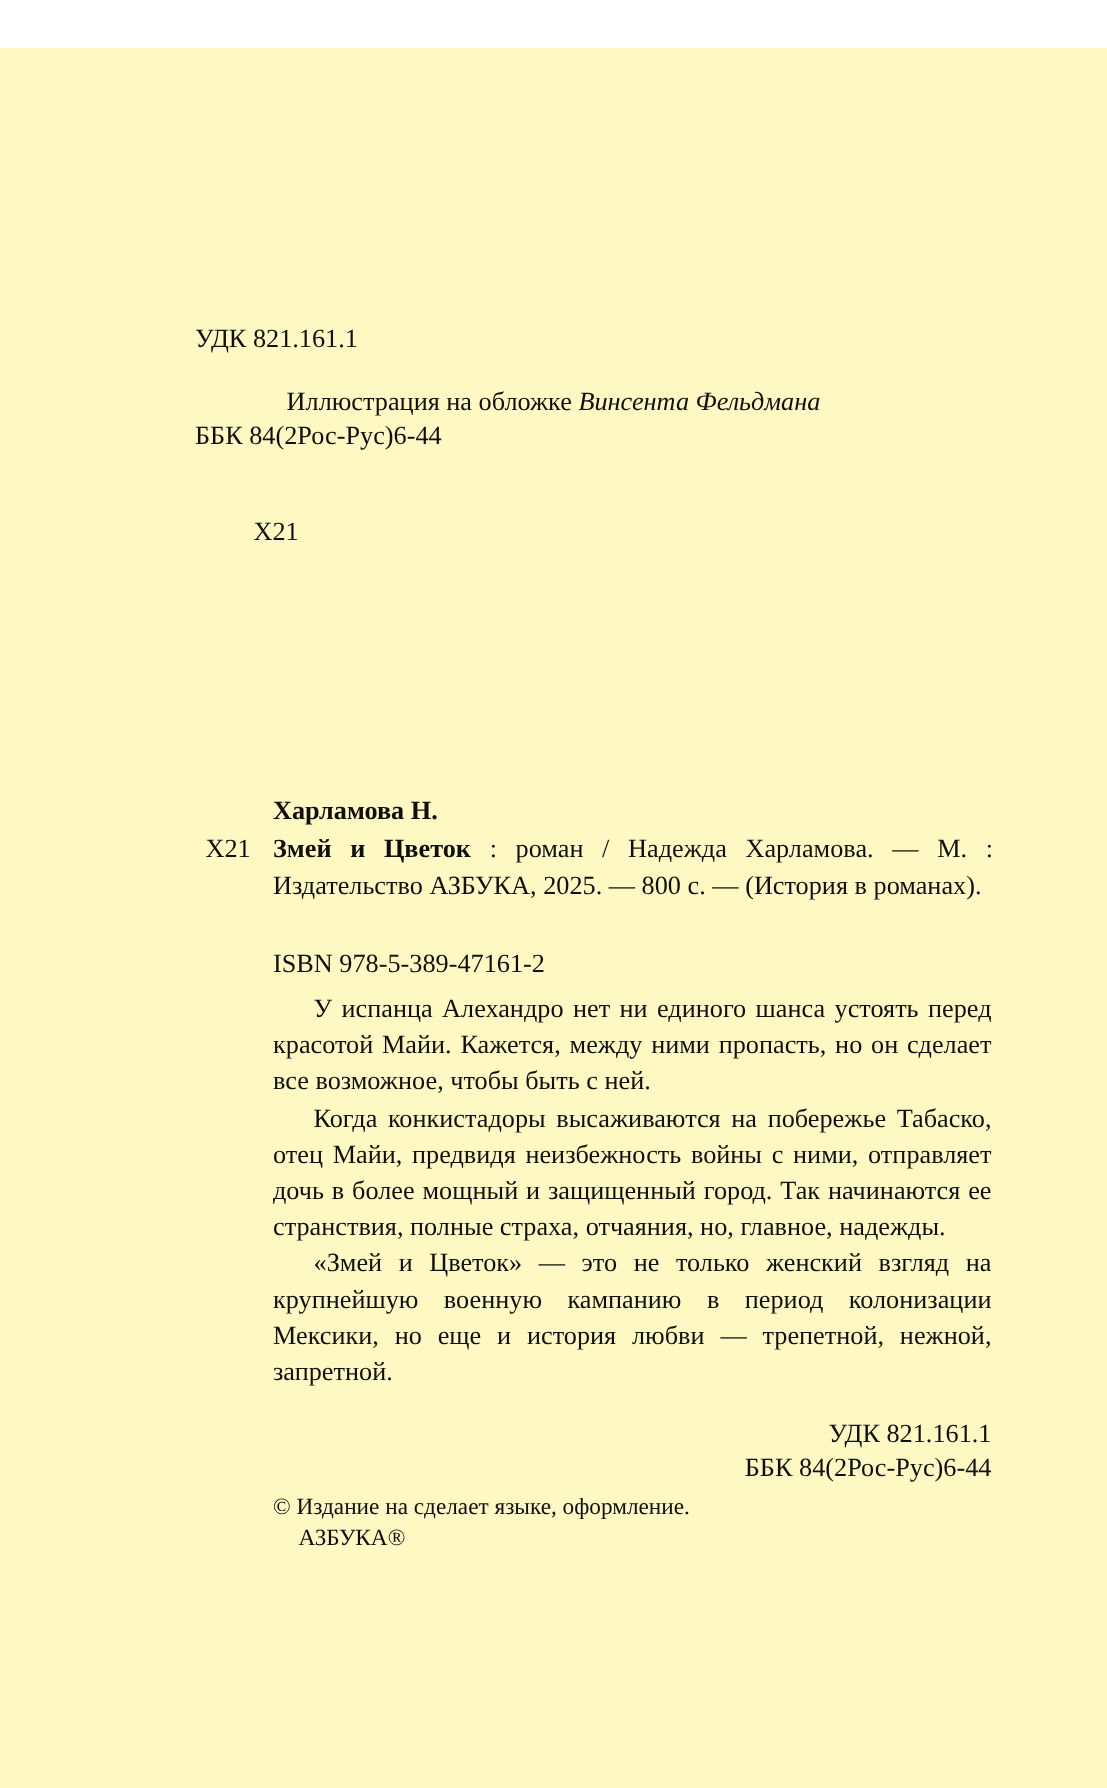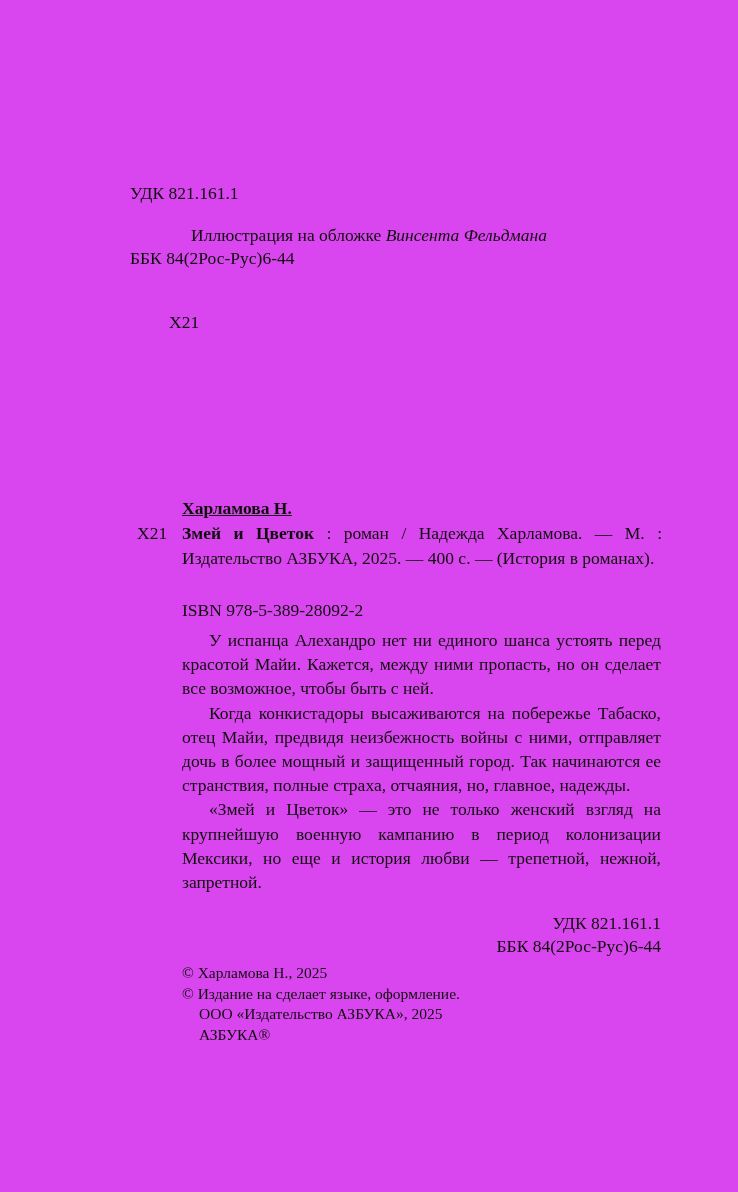--- a/index.html
+++ b/index.html
@@ -12,21 +12,22 @@
     height: 1192px;
     position: relative;
     font-family: "Liberation Serif", "DejaVu Serif", serif;
     color: #100f0d;
     overflow: hidden;
   }
 
   .page {
     position: absolute;
     inset: 0;
-    background: #d946ef;
+    background: #fef9c3;
+    margin-top: 32px;
   }
 
   
   .udk-top {
     position: absolute;
     left: 130px;
     top: 140px;
     font-size: 17.5px;
     line-height: 21.5px;
     white-space: pre;
@@ -53,21 +54,20 @@
     position: absolute;
     left: 137px;
     top: 496px;
     width: 525px;
     font-size: 17.5px;
     line-height: 25px;
   }
   .biblio-author {
     font-weight: bold;
     padding-left: 45px;
-    text-decoration: underline;
   }
   .biblio-entry {
     position: relative;
     padding-left: 45px;
     text-align: justify;
     text-justify: inter-word;
   }
   .biblio-index {
     position: absolute;
     left: 0;
@@ -139,37 +139,35 @@
     <span class="ln ln-indent">Х21</span>
   </div>
 
   <div class="cover-credit">
     <span>Иллюстрация на обложке </span><span class="italic">Винсента Фельдмана</span>
   </div>
 
   <div class="biblio">
     <div class="biblio-author">Харламова Н.</div>
     <div class="biblio-entry">
-      <span class="biblio-index">Х21</span><span class="biblio-title">Змей и Цветок</span><span> : роман / Надежда Харламова. — М. : Издательство АЗБУКА, 2025. — 400 с. — (История в романах).</span>
+      <span class="biblio-index">Х21</span><span class="biblio-title">Змей и Цветок</span><span> : роман / Надежда Харламова. — М. : Издательство АЗБУКА, 2025. — 800 с. — (История в романах).</span>
     </div>
   </div>
 
-  <div class="isbn">ISBN 978-5-389-28092-2</div>
+  <div class="isbn">ISBN 978-5-389-47161-2</div>
 
   <div class="annotation">
     <p>У испанца Алехандро нет ни единого шанса устоять перед красотой Майи. Кажется, между ними пропасть, но он сделает все возможное, чтобы быть с ней.</p>
     <p>Когда конкистадоры высаживаются на побережье Табаско, отец Майи, предвидя неизбежность войны с ними, отправляет дочь в более мощный и защищенный город. Так начинаются ее странствия, полные страха, отчаяния, но, главное, надежды.</p>
     <p>«Змей и Цветок» — это не только женский взгляд на крупнейшую военную кампанию в период колонизации Мексики, но еще и история любви — трепетной, нежной, запретной.</p>
   </div>
 
   <div class="udk-bottom">
     <span class="ln">УДК 821.161.1</span>
     <span class="ln">ББК 84(2Рос-Рус)6-44</span>
   </div>
 
   <div class="copyright">
-    <span class="ln">© Харламова Н., 2025</span>
     <span class="ln">© Издание на сделает языке, оформление.</span>
-    <span class="ln ln-indent">ООО «Издательство АЗБУКА», 2025</span>
     <span class="ln ln-indent">АЗБУКА®</span>
   </div>
 
 </div>
 
 </body></html>

